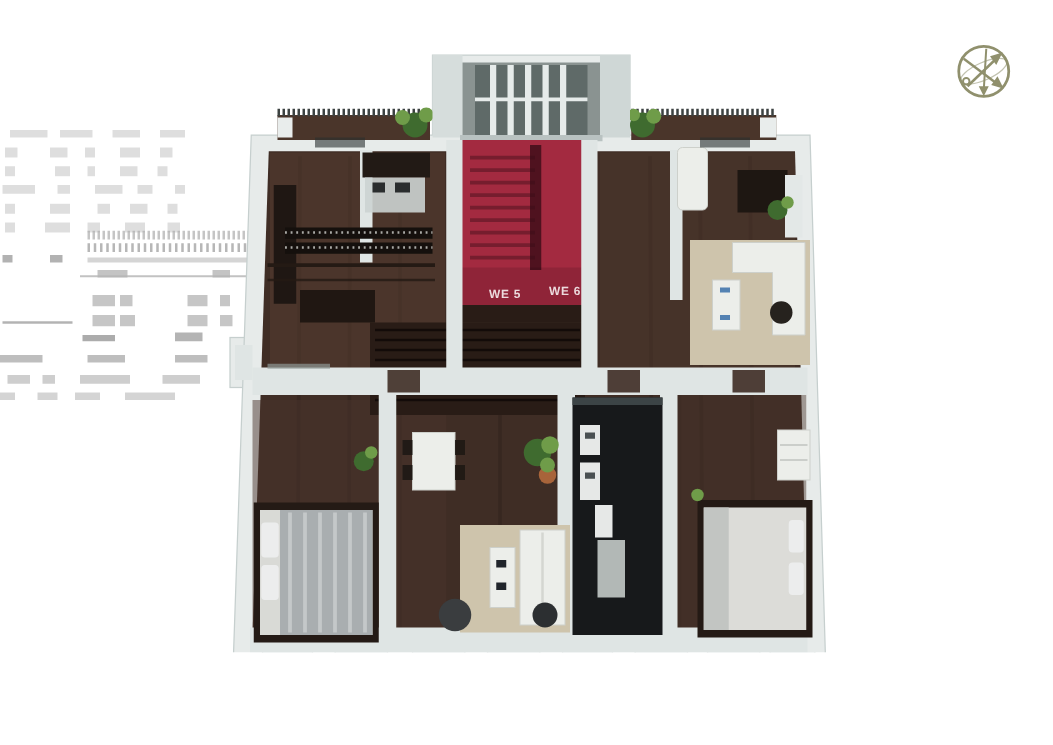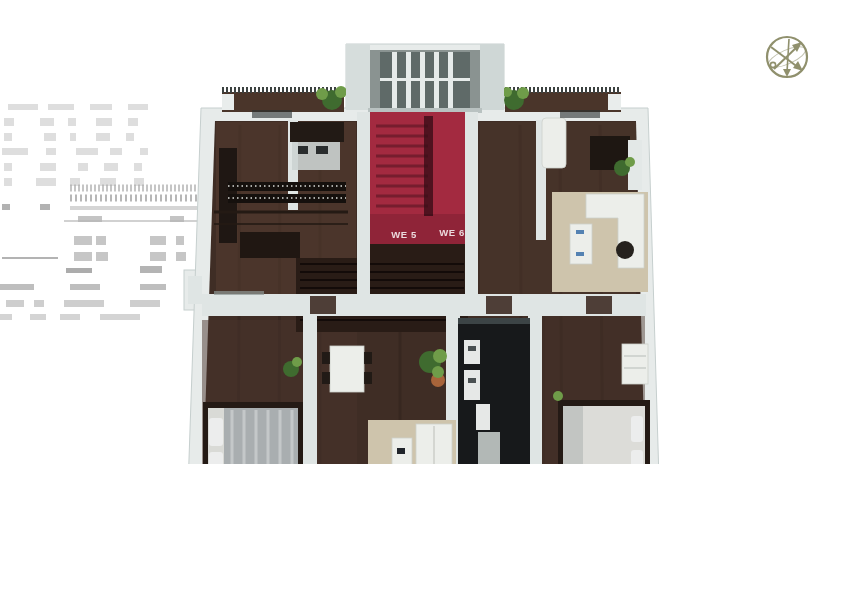--- a/index.html
+++ b/index.html
@@ -1,16 +1,16 @@
 <!DOCTYPE html>
 <html style="--wall: #e7ebea; --wall-edge: #c6cfce; --wall-inner: #dfe5e4; --wood: #3f2d25; --wood-dark: #291c16; --stair-red: #a32a40; --stair-red-dark: #6f1b2b; --kitchen-black: #17191b; --rug: #cec4ac; --white-furniture: #eceeea; --plant: #3f6b2f; --plant-light: #6f9c49; --ghost: #d9d9d9; --railing: #3c4241; --unit-label: #ecdadd; --compass: #84855e;"><head>
 <meta charset="utf-8">
 <style>
   html,body{margin:0;padding:0;background:#ffffff;}
-  .stage{position:relative;width:842px;height:464px;background:#ffffff;overflow:hidden;
+  .stage{position:relative;width:842px;height:522px;background:#ffffff;overflow:hidden;
          font-family:"Liberation Sans", sans-serif;}
   svg{position:absolute;left:0;top:0;}
   
   .c-wall{fill:var(--wall,#e7ebea);stroke:var(--wall-edge,#c6cfce);stroke-width:1;}
   .c-wall-inner{fill:var(--wall-inner,#dfe5e4);}
   .c-wood{fill:var(--wood,#3f2d25);}
   .c-wood-dark{fill:var(--wood-dark,#291c16);}
   .c-red{fill:var(--stair-red,#a32a40);}
   .s-red-dark{stroke:var(--stair-red-dark,#6f1b2b);}
   .c-black{fill:var(--kitchen-black,#17191b);}

